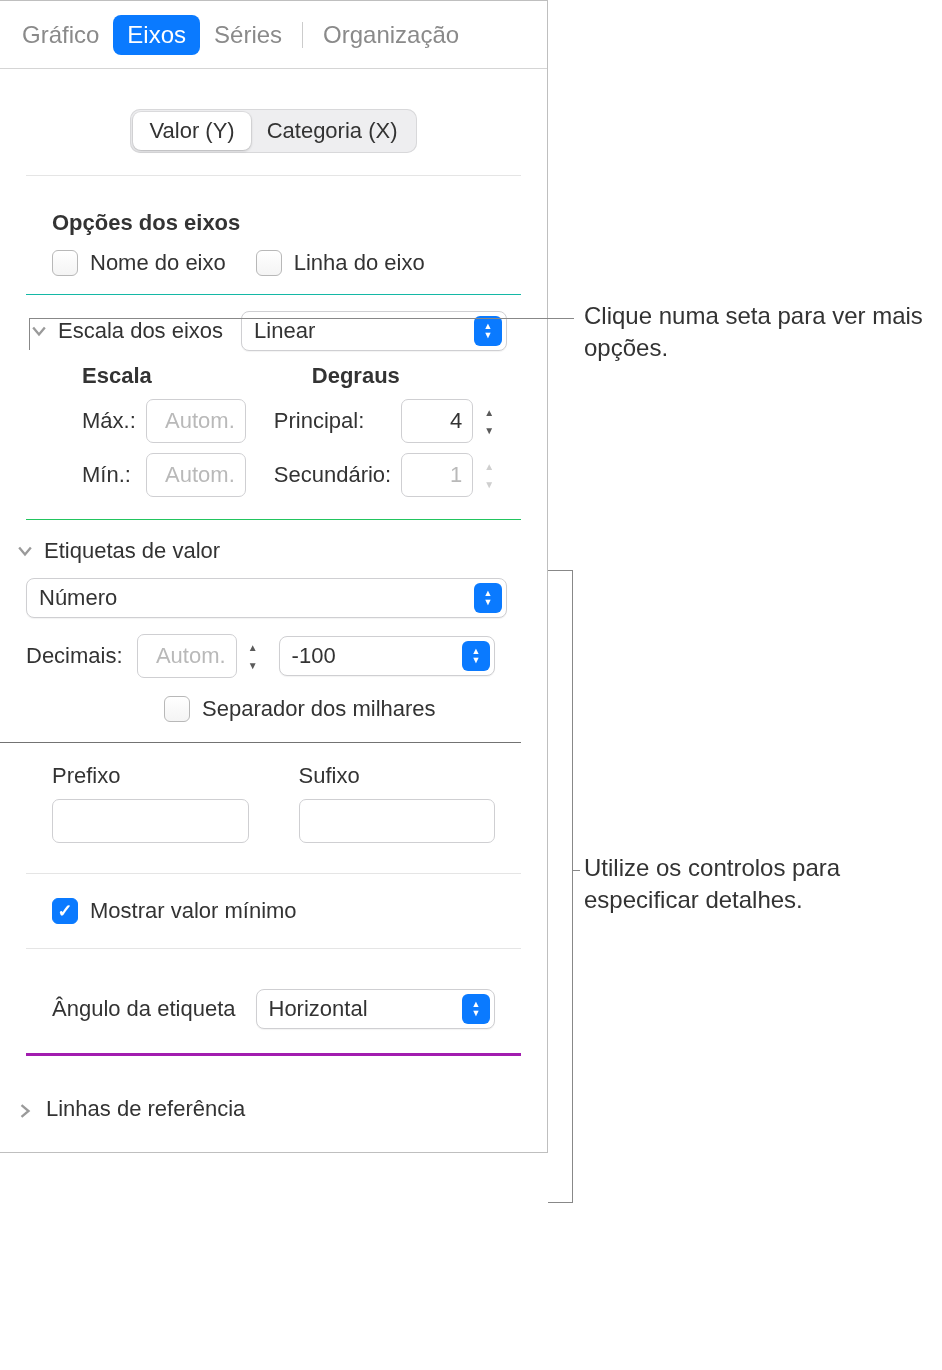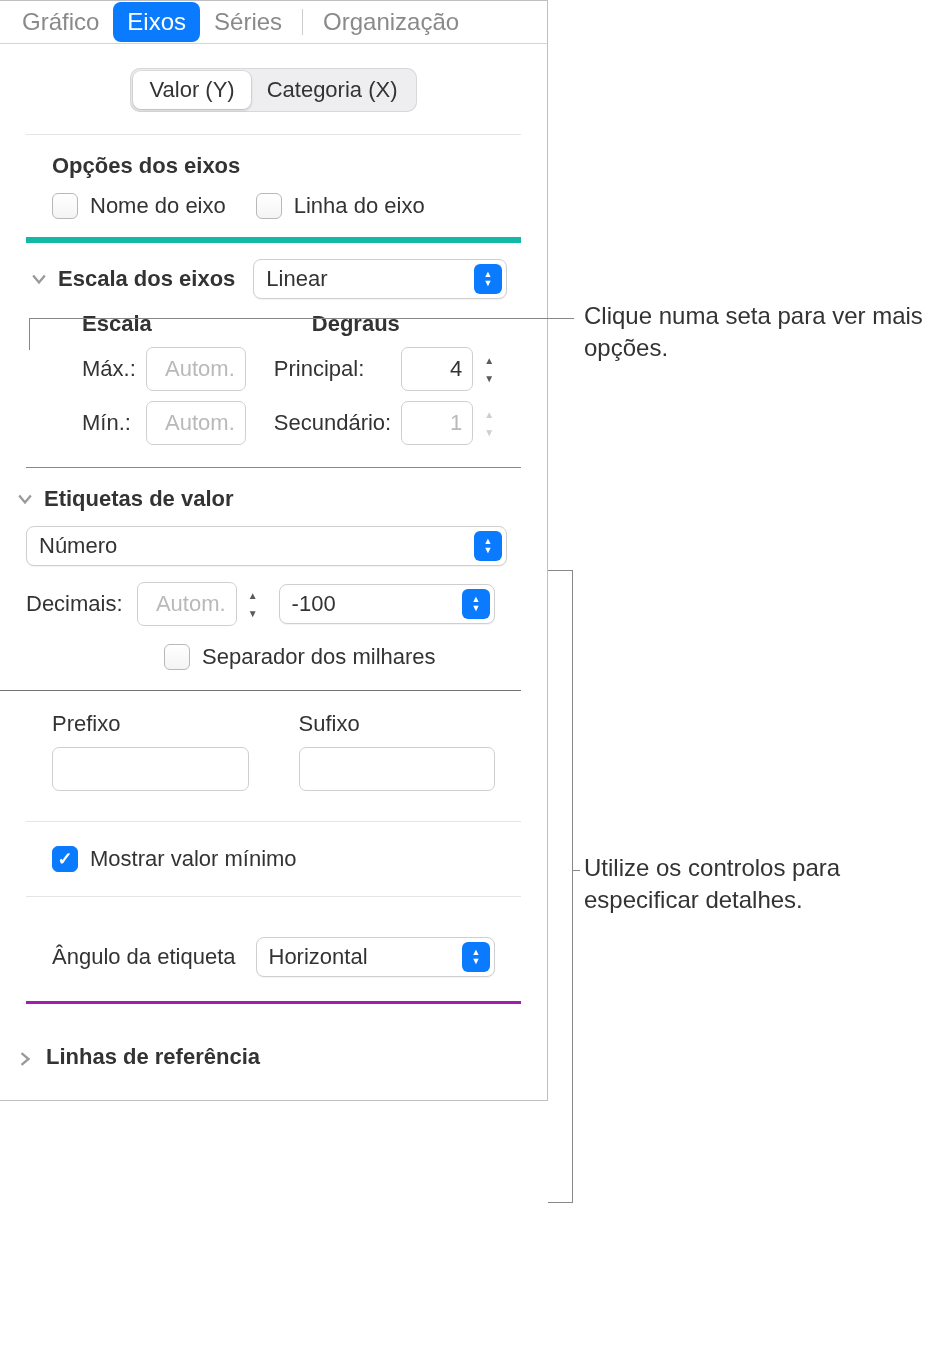--- a/index.html
+++ b/index.html
@@ -17,21 +17,21 @@
     width: 548px;
     border: 1px solid #bfbfbf;
     border-left: none;
     background: #fff;
     position: relative;
     padding-bottom: 30px;
   }
   .top-tabs {
     display: flex;
     align-items: center;
-    height: 43px;
+    height: 68px;
     border-bottom: 1px solid #d5d5d5;
     padding: 0 8px;
   }
   .top-tab {
     padding: 6px 14px;
     font-size: 24px;
     color: #8a8a8a;
     cursor: pointer;
     border-radius: 8px;
   }
@@ -44,21 +44,21 @@
     width: 1px;
     height: 26px;
     background: #ccc;
     margin: 0 6px;
   }
   .seg-row {
     display: flex;
     justify-content: center;
     padding: 24px 0 22px 0;
     border-bottom: 1px solid #e5e5e5;
-    margin: 0 26px;
+    margin: 16px 26px;
     align-items: flex-end;
   }
   .segmented {
     display: flex;
     background: #eeeef0;
     border-radius: 10px;
     padding: 3px;
     box-shadow: inset 0 0 0 1px #d8d8da;
   }
   .seg-btn {
@@ -67,21 +67,21 @@
     color: #333;
     border-radius: 8px;
     cursor: pointer;
   }
   .seg-btn.active {
     background: #fff;
     box-shadow: 0 1px 3px rgba(0,0,0,.2), 0 0 0 1px rgba(0,0,0,.05);
   }
   .section {
     padding: 18px 26px;
-    border-bottom: 6px solid #14b8a6;
+    border-bottom: 1px solid #14b8a6;
     margin: 0 26px;
   }
   .section-title {
     font-weight: 600;
     font-size: 22px;
     margin-bottom: 14px;
   }
   .row { display: flex; align-items: center; gap: 30px; }
   .check-row { display: flex; align-items: center; gap: 12px; }
   .chk {
@@ -109,21 +109,21 @@
     margin: 0 14px;
     padding: 10px 12px 0 0;
   }
   .chevron {
     width: 22px; height: 22px;
     display: inline-flex; align-items: center; justify-content: center;
     color: #9a9a9a;
     flex-shrink: 0;
   }
   .chevron svg { width: 14px; height: 14px; }
-  .bold-label { font-weight: 700; font-size: 22px; }
+  .bold-label { font-weight: 400; font-size: 22px; }
   .selectbox {
     display: flex; align-items: center;
     height: 40px;
     border: 1px solid #cfcfd2;
     border-radius: 8px;
     background: #fff;
     padding: 0 4px 0 12px;
     font-size: 22px;
     min-width: 0;
     box-shadow: 0 1px 1px rgba(0,0,0,.05);

